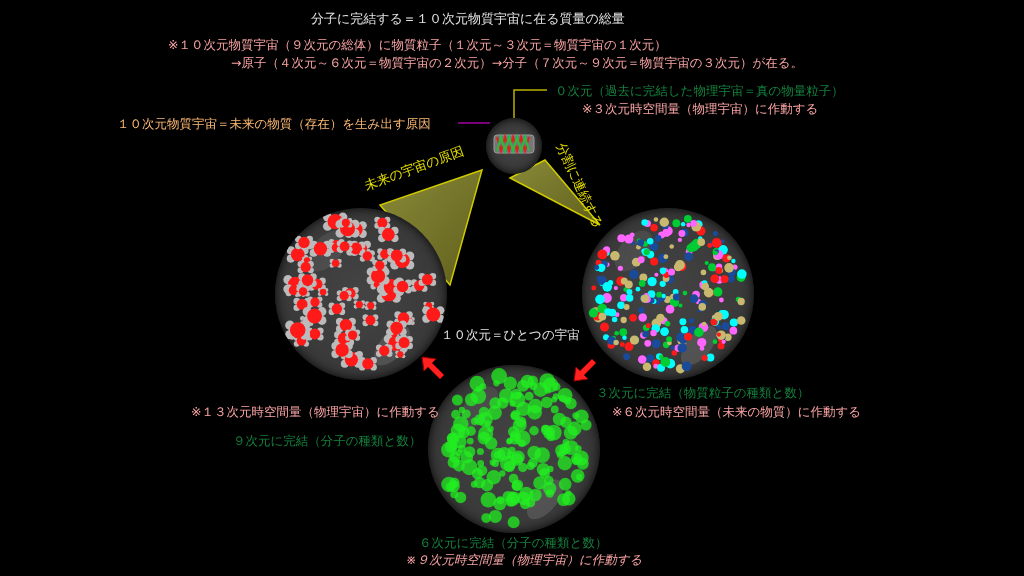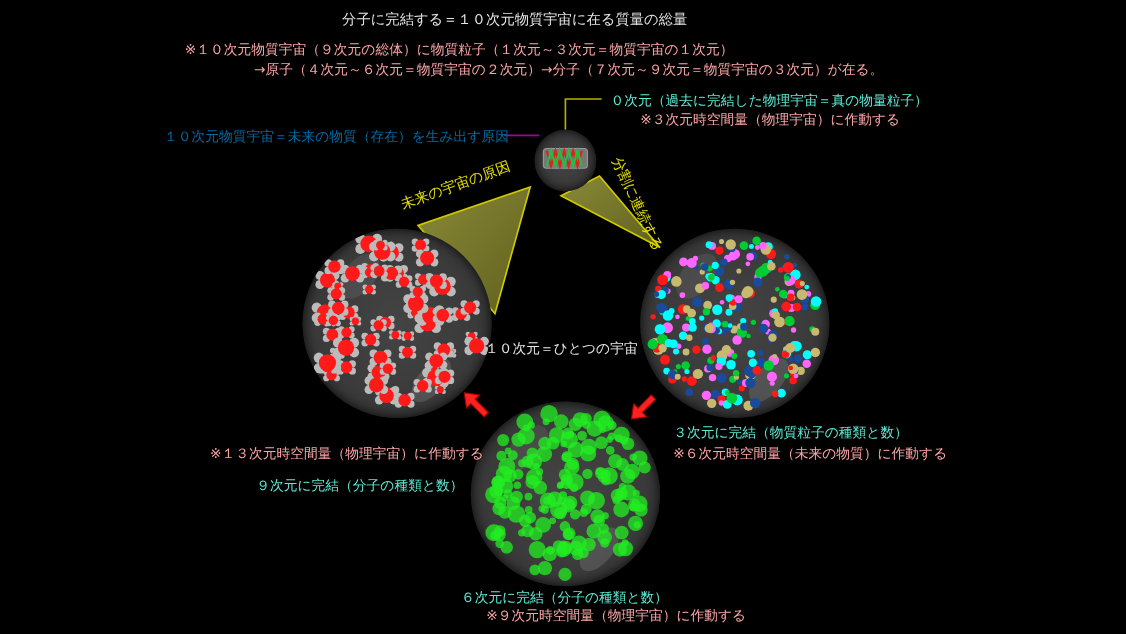--- a/index.html
+++ b/index.html
@@ -1,21 +1,21 @@
 <!DOCTYPE html>
 <html><head>
 <meta charset="utf-8">
 <style>
   html,body{margin:0;padding:0;background:#000;}
   body{width:1024px;height:576px;position:relative;overflow:hidden;font-family:"DejaVu Sans","Liberation Sans",sans-serif;}
   .txt{position:absolute;white-space:nowrap;font-size:12.5px;line-height:16px;}
   .red{color:#e5e5e5;}
   .white{color:#fca5a5;}
-  .yellow{color:#5eead4;font-family:Liberation Serif, serif;}
-  .magenta{color:#0369a1;margin-left:32px;}
+  .yellow{color:#15803d;font-family:Liberation Serif, serif;}
+  .magenta{color:#fdba74;}
   .orb{position:absolute;border-radius:50%;overflow:hidden;
        background:radial-gradient(circle at 50% 50%,#444 0%,#3a3a3a 60%,#2a2a2a 90%,#1a1a1a 100%);
        box-shadow:inset 0 0 10px rgba(0,0,0,.8);}
   .orb svg{position:absolute;left:0;top:0;}
   .arrow{position:absolute;}
   .beam{position:absolute;left:0;top:0;}
   .label-rot{position:absolute;white-space:nowrap;color:#e6e000;font-size:13px;}
 </style>
 </head>
 <body>
@@ -851,29 +851,29 @@
       <circle cx="74.68405349794239" cy="37.88353909465021" r="5.806520061728396" fill="#22ee22" opacity="0.75"></circle>
       <circle cx="153.18991769547324" cy="92.92644032921811" r="7.533436213991769" fill="#22ee22" opacity="0.75"></circle>
       <circle cx="53.97355967078189" cy="105.58045267489712" r="5.359889403292181" fill="#22ee22" opacity="0.75"></circle>
       <circle cx="115.20555555555556" cy="104.3741769547325" r="6.444101508916324" fill="#22ee22" opacity="0.75"></circle>
       <circle cx="158.06327160493828" cy="59.99115226337449" r="5.535986796982168" fill="#22ee22" opacity="0.75"></circle>
       <circle cx="111.86543209876542" cy="117.88590534979424" r="6.699631344307271" fill="#22ee22" opacity="0.75"></circle>
       <circle cx="137.01718106995884" cy="30.303086419753086" r="7.419903120713306" fill="#22ee22" opacity="0.75"></circle>
     </svg>
 </div>
 
-<div class="txt red" style="left:441px;top:309px;">１０次元＝ひとつの宇宙</div>
+<div class="txt red" style="left:441px;top:327px;">１０次元＝ひとつの宇宙</div>
 
 <svg class="arrow" style="left:420px;top:355px;" width="28" height="28">
   <polygon points="2,2 16,4 12,8 24,20 20,24 8,12 4,16" fill="#ff2020" stroke="#a00000" stroke-width="1"></polygon>
 </svg>
 <svg class="arrow" style="left:572px;top:355px;" width="28" height="28">
   <polygon points="2,26 4,12 8,16 20,4 24,8 12,20 16,24" fill="#ff2020" stroke="#a00000" stroke-width="1"></polygon>
 </svg>
 
 <div class="txt yellow" style="left:233px;top:385px;margin-top:48px;">９次元に完結（分子の種類と数）</div>
 <div class="txt white" style="left:148px;top:404px;margin-left:43px;">※１３次元時空間量（物理宇宙）に作動する</div>
 
-<div class="txt yellow" style="left:612px;top:385px;">３次元に完結（物質粒子の種類と数）</div>
+<div class="txt yellow" style="left:596px;top:385px;">３次元に完結（物質粒子の種類と数）</div>
 <div class="txt white" style="left:612px;top:404px;">※６次元時空間量（未来の物質）に作動する</div>
 
 <div class="txt yellow" style="left:419px;top:535px;">６次元に完結（分子の種類と数）</div>
-<div class="txt white" style="left:442px;top:552px;">※９次元時空間量（物理宇宙）に作動する</div>
+<div class="txt white" style="left:406px;top:552px;font-style:italic;">※９次元時空間量（物理宇宙）に作動する</div>
 
 </body></html>

